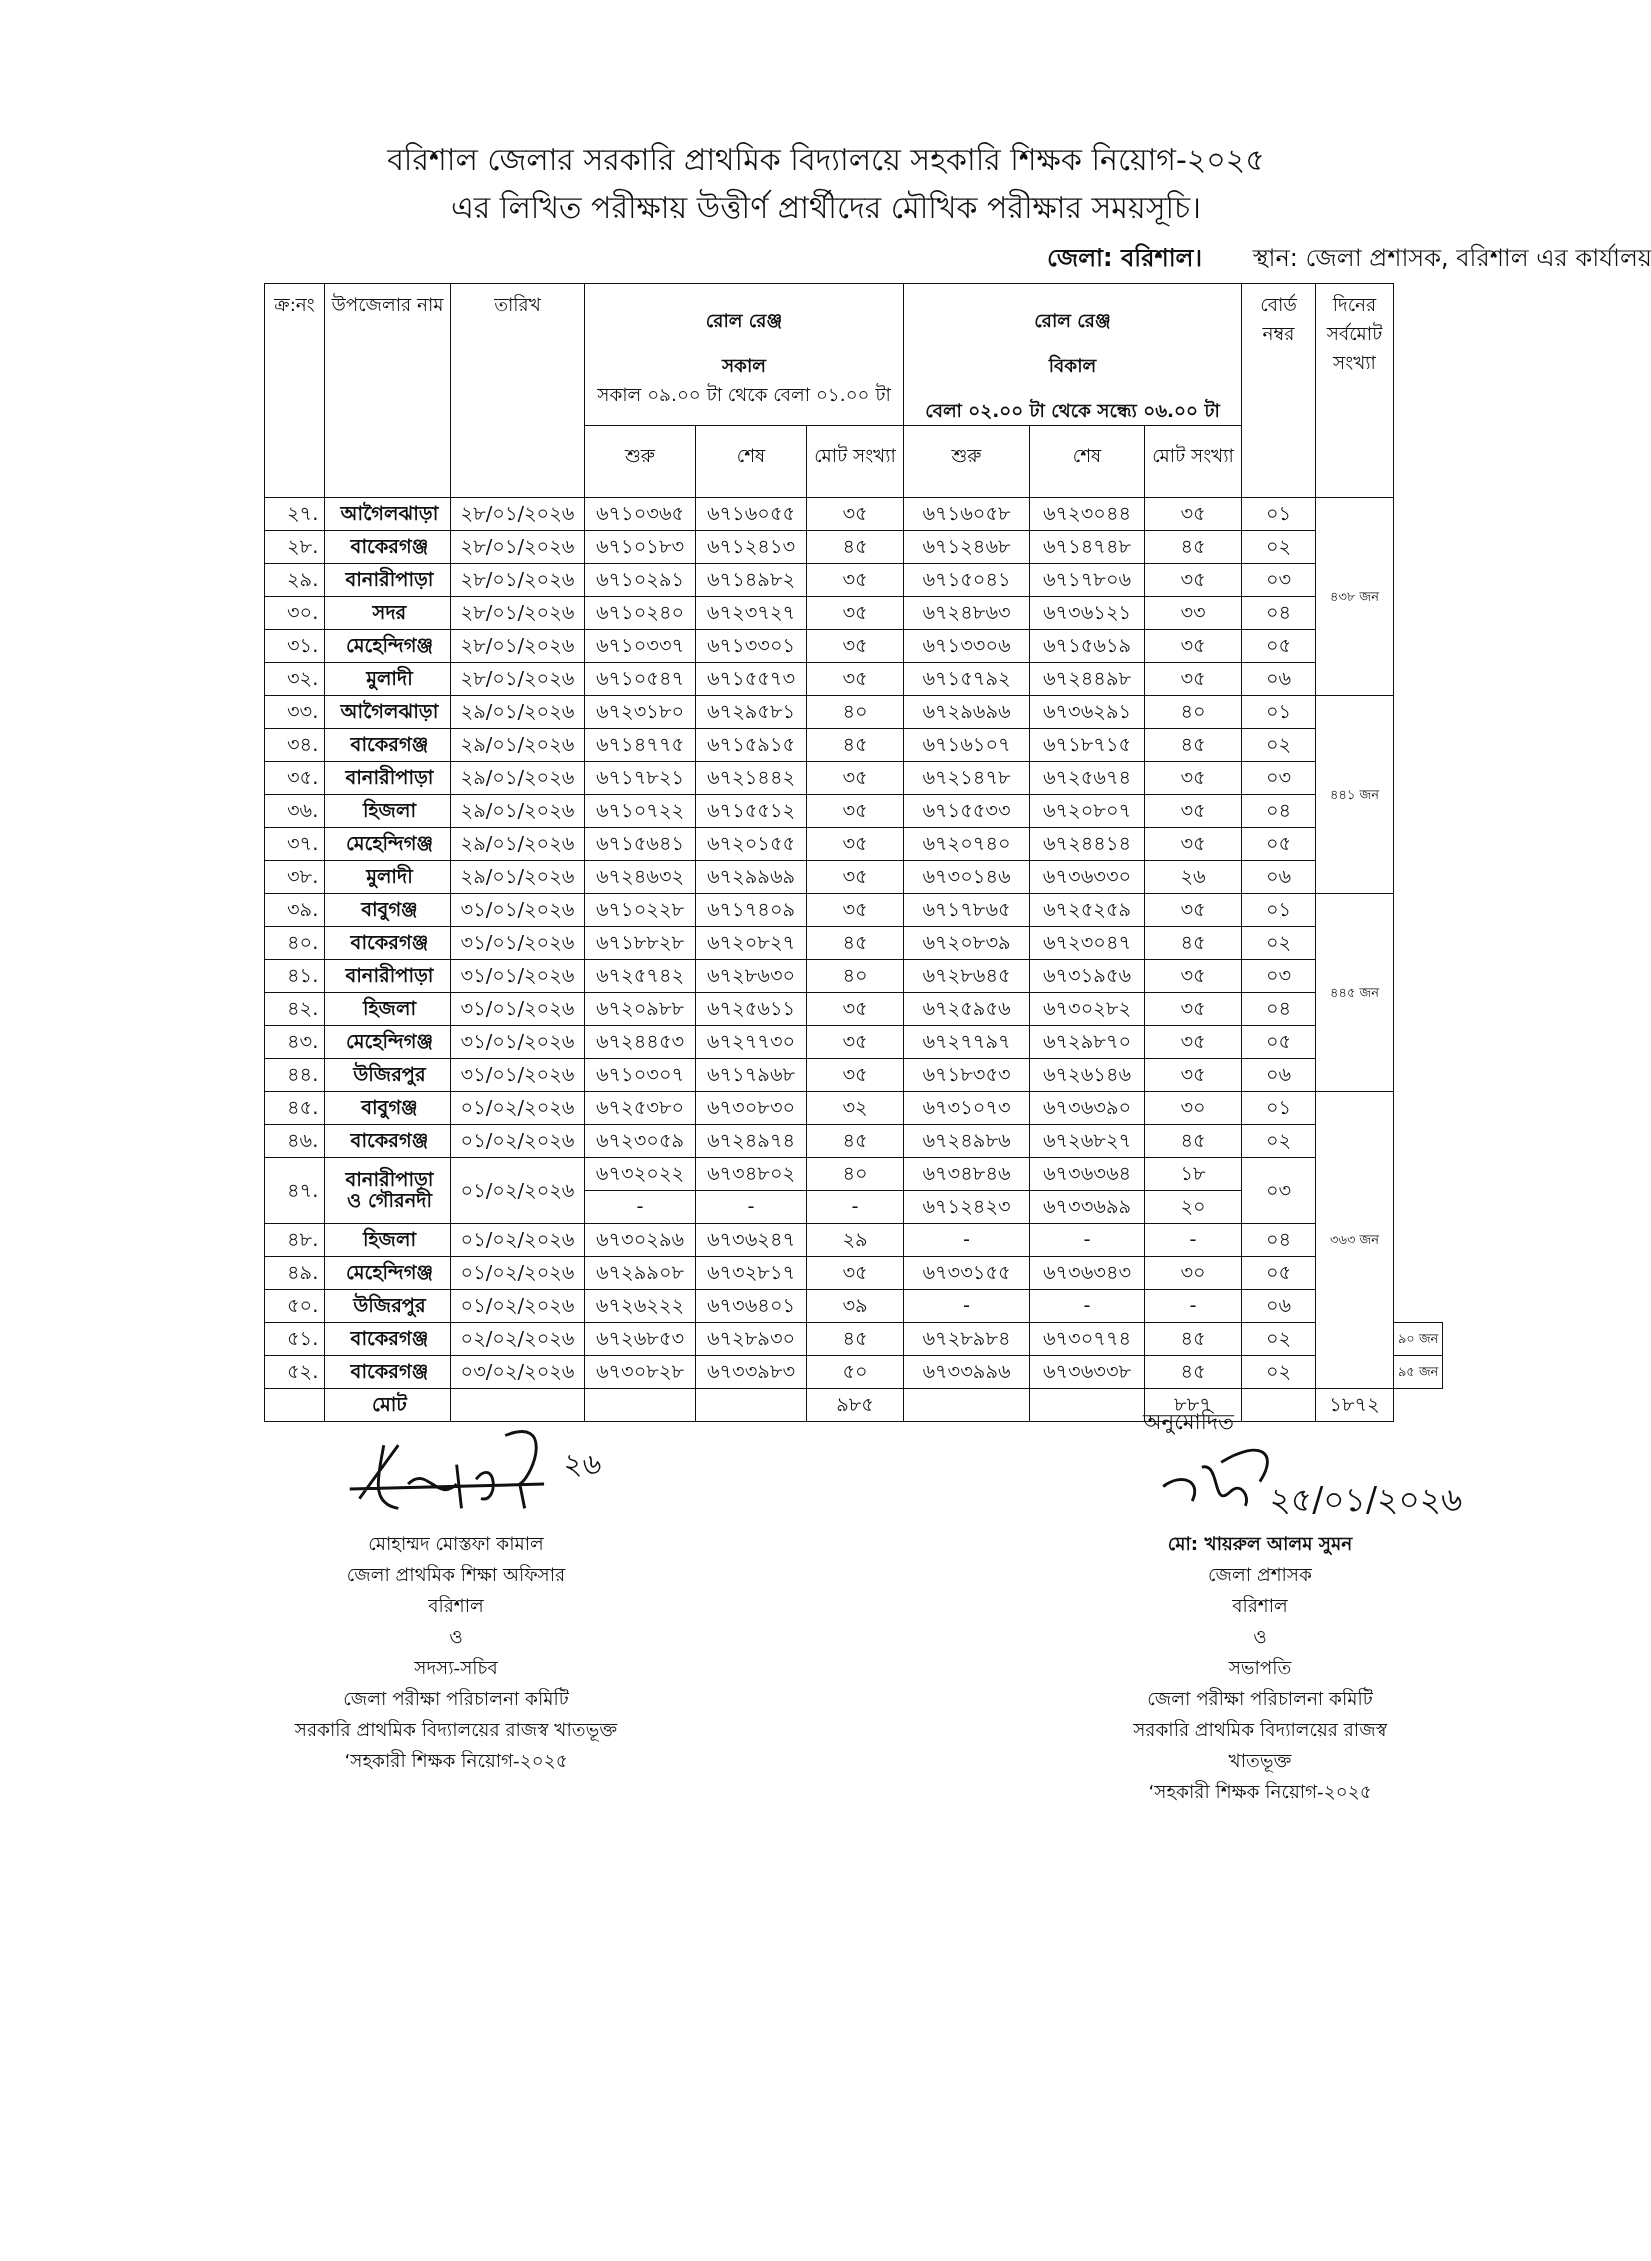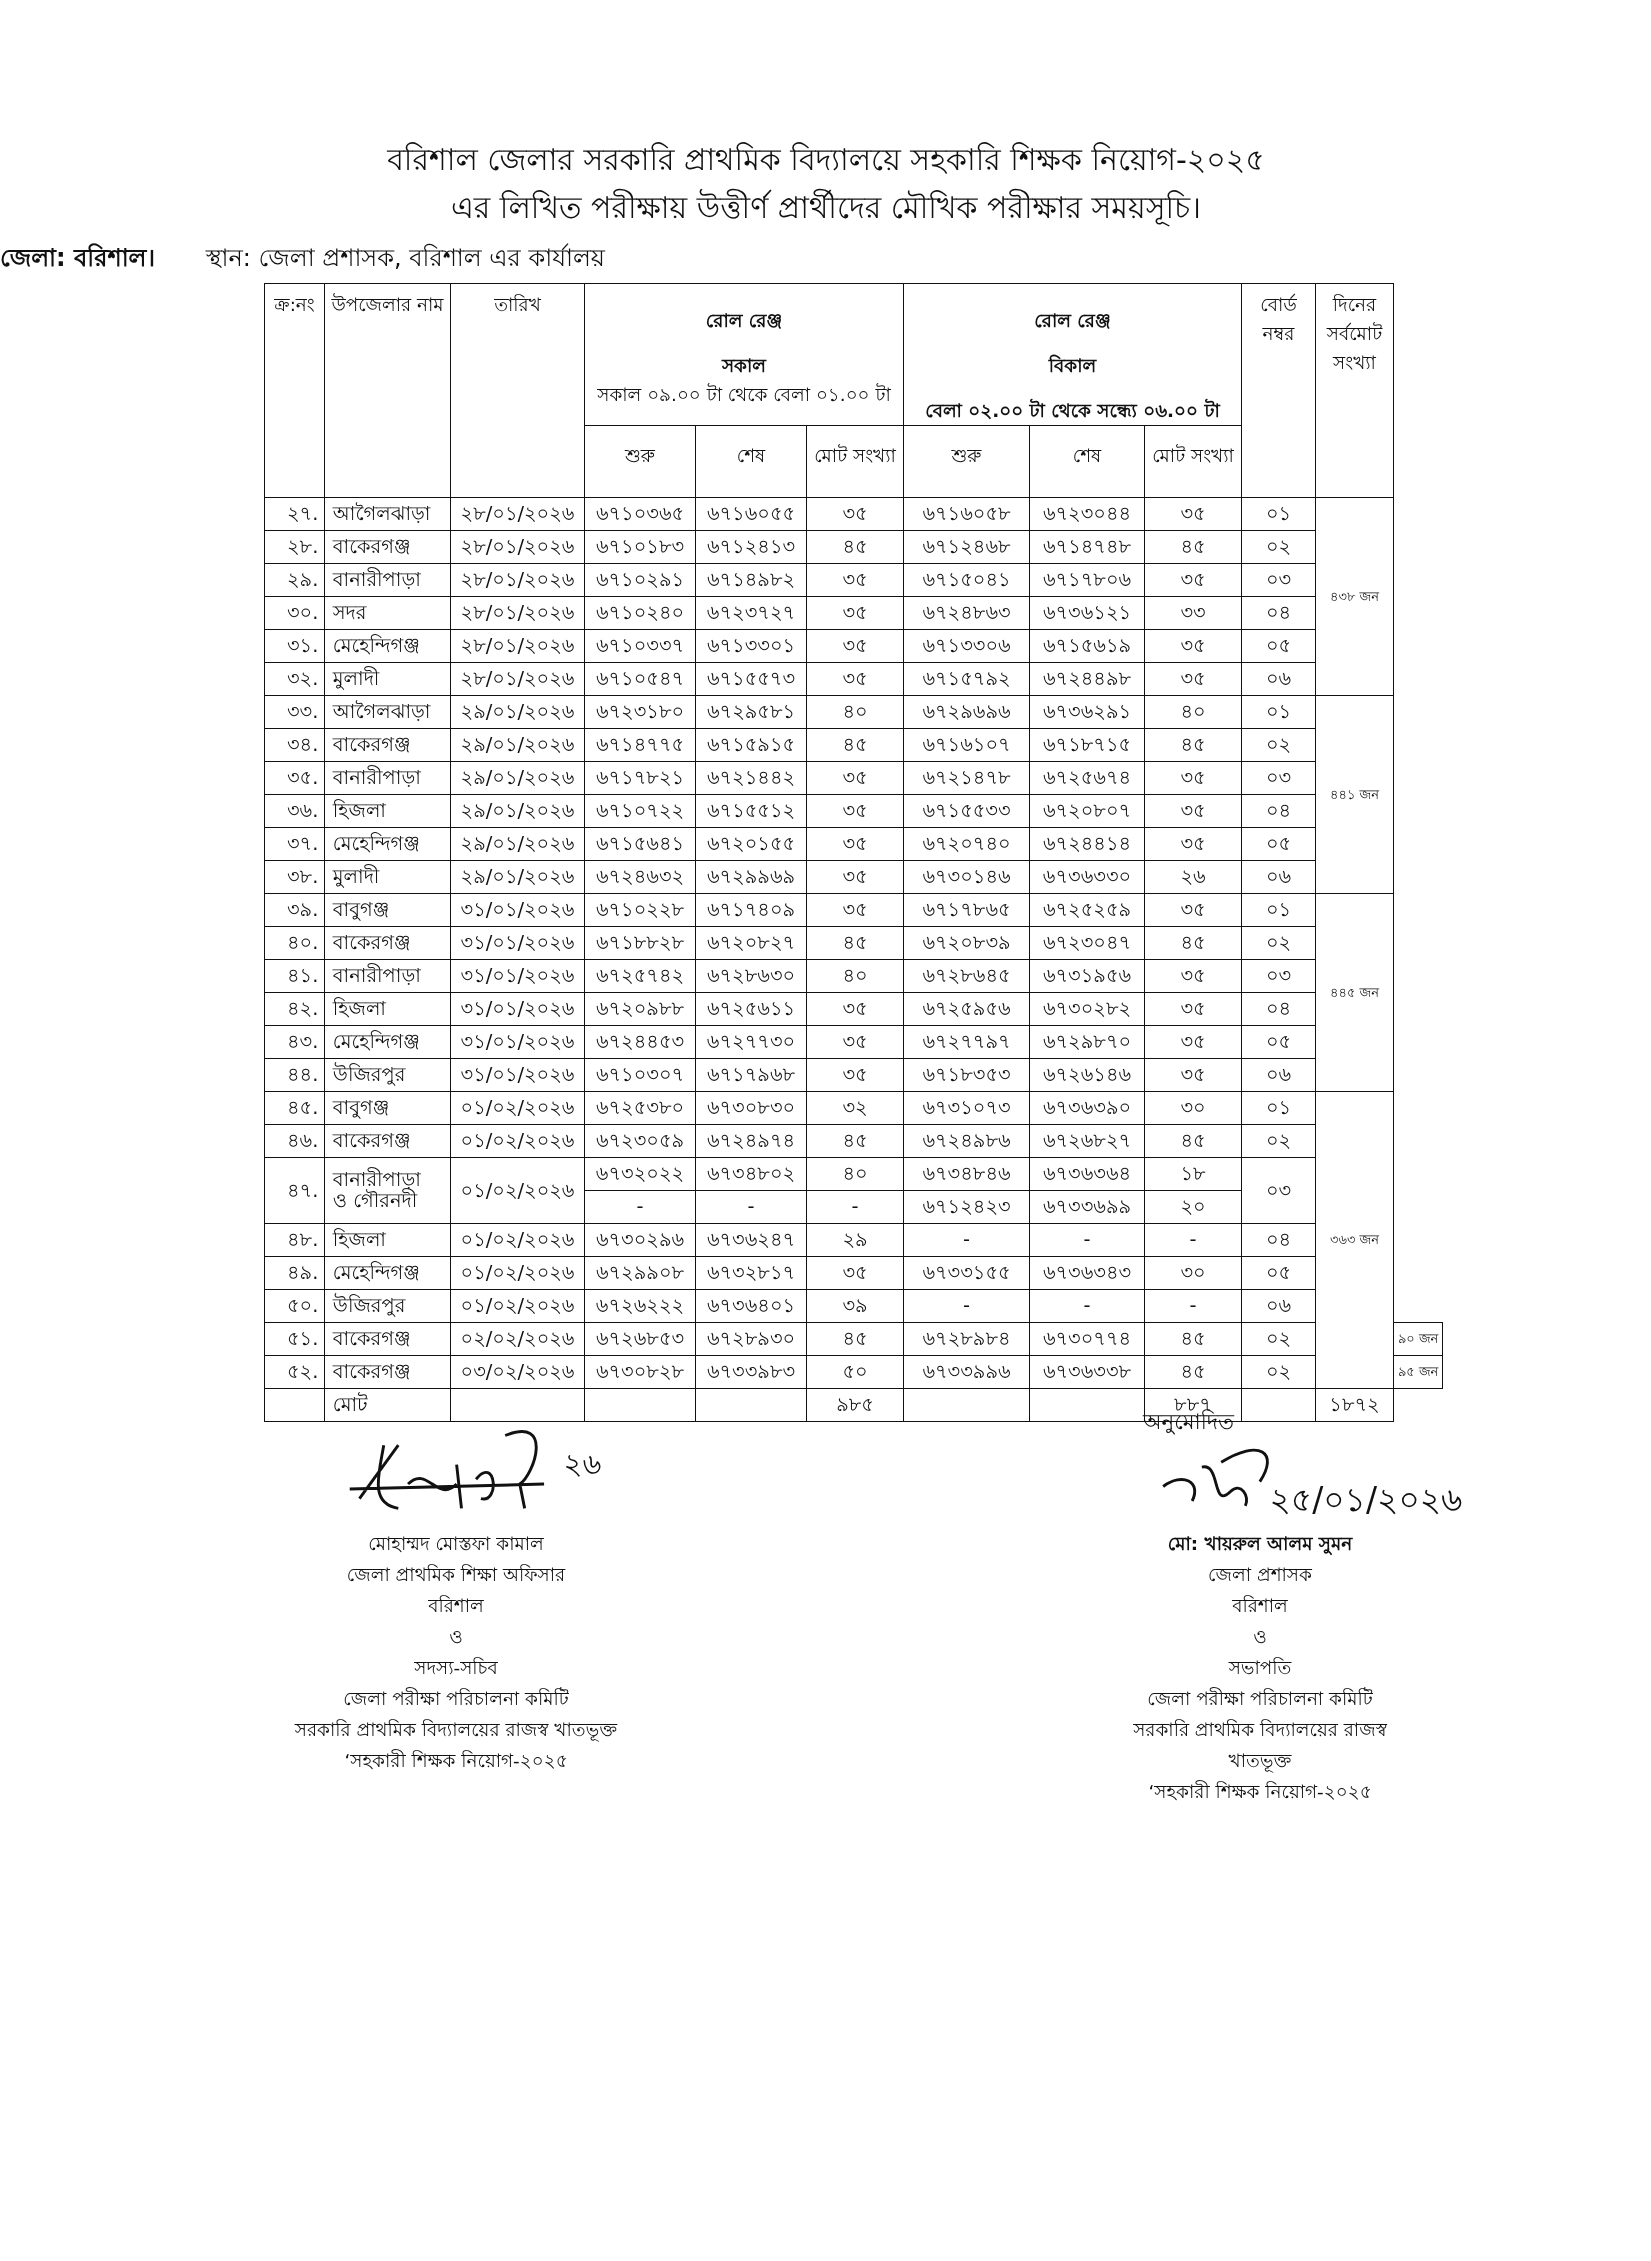--- a/index.html
+++ b/index.html
@@ -1,31 +1,31 @@
 <!DOCTYPE html>
 <html><head>
 <meta charset="utf-8">
 <style>
   html, body { margin: 0; padding: 0; background: #ffffff; }
   body { width: 1652px; height: 2262px; position: relative; overflow: hidden;
          font-family: "DejaVu Sans", "Liberation Sans", sans-serif; color: #111; }
   .title { position: absolute; left: 0; width: 1652px; text-align: center; }
   .title .l1 { position: absolute; top: 136px; width: 1652px; font-size: 30px; }
   .title .l2 { position: absolute; top: 184px; width: 1652px; font-size: 30px; }
-  .subtitle { position: absolute; top: 239px; left: 0; width: 1652px; text-align: left; font-size: 24px; }
+  .subtitle { position: absolute; top: 239px; left: 0; width: 1652px; text-align: right; font-size: 24px; }
   .subtitle .dist { font-weight: bold; margin-right: 43px; }
   table.sched { position: absolute; left: 264px; top: 283px; border-collapse: collapse;
                 font-size: 19.4px; table-layout: fixed; }
   table.sched td, table.sched th { border: 1.9px solid #111; padding: 0 3.9px; text-align: center;
                 vertical-align: middle; font-weight: normal; height: 32px; line-height: 21.3px; }
   table.sched th { vertical-align: top; padding-top: 5.8px; font-size: 18.4px; line-height: 29px; }
   table.sched th.grp { height: 124px; }
   table.sched th.sub { height: 54px; padding-top: 17px; line-height: 25px; }
   table.sched th .b { font-weight: bold; display: block; margin-top: 16px; }
-  table.sched td.name { text-align: left; padding-left: 7.8px; }
+  table.sched td.name { text-align: center; padding-left: 7.8px; font-weight: bold; }
   table.sched td.sl { text-align: left; padding-left: 22px; }
   table.sched td.daytotal { font-size: 13px; }
   .sig { position: absolute; text-align: center; font-size: 18.4px; line-height: 31px; }
   .sig.left { left: 262px; top: 1528px; width: 388px; }
   .sig.right { left: 1037px; top: 1528px; width: 446px; }
   .sig .name.bold { font-weight: bold; }
   .approved { position: absolute; left: 1143px; top: 1405px; font-size: 21.3px; font-weight: normal; text-align: center; }
   .scribble { position: absolute; }
 </style>
 </head>

